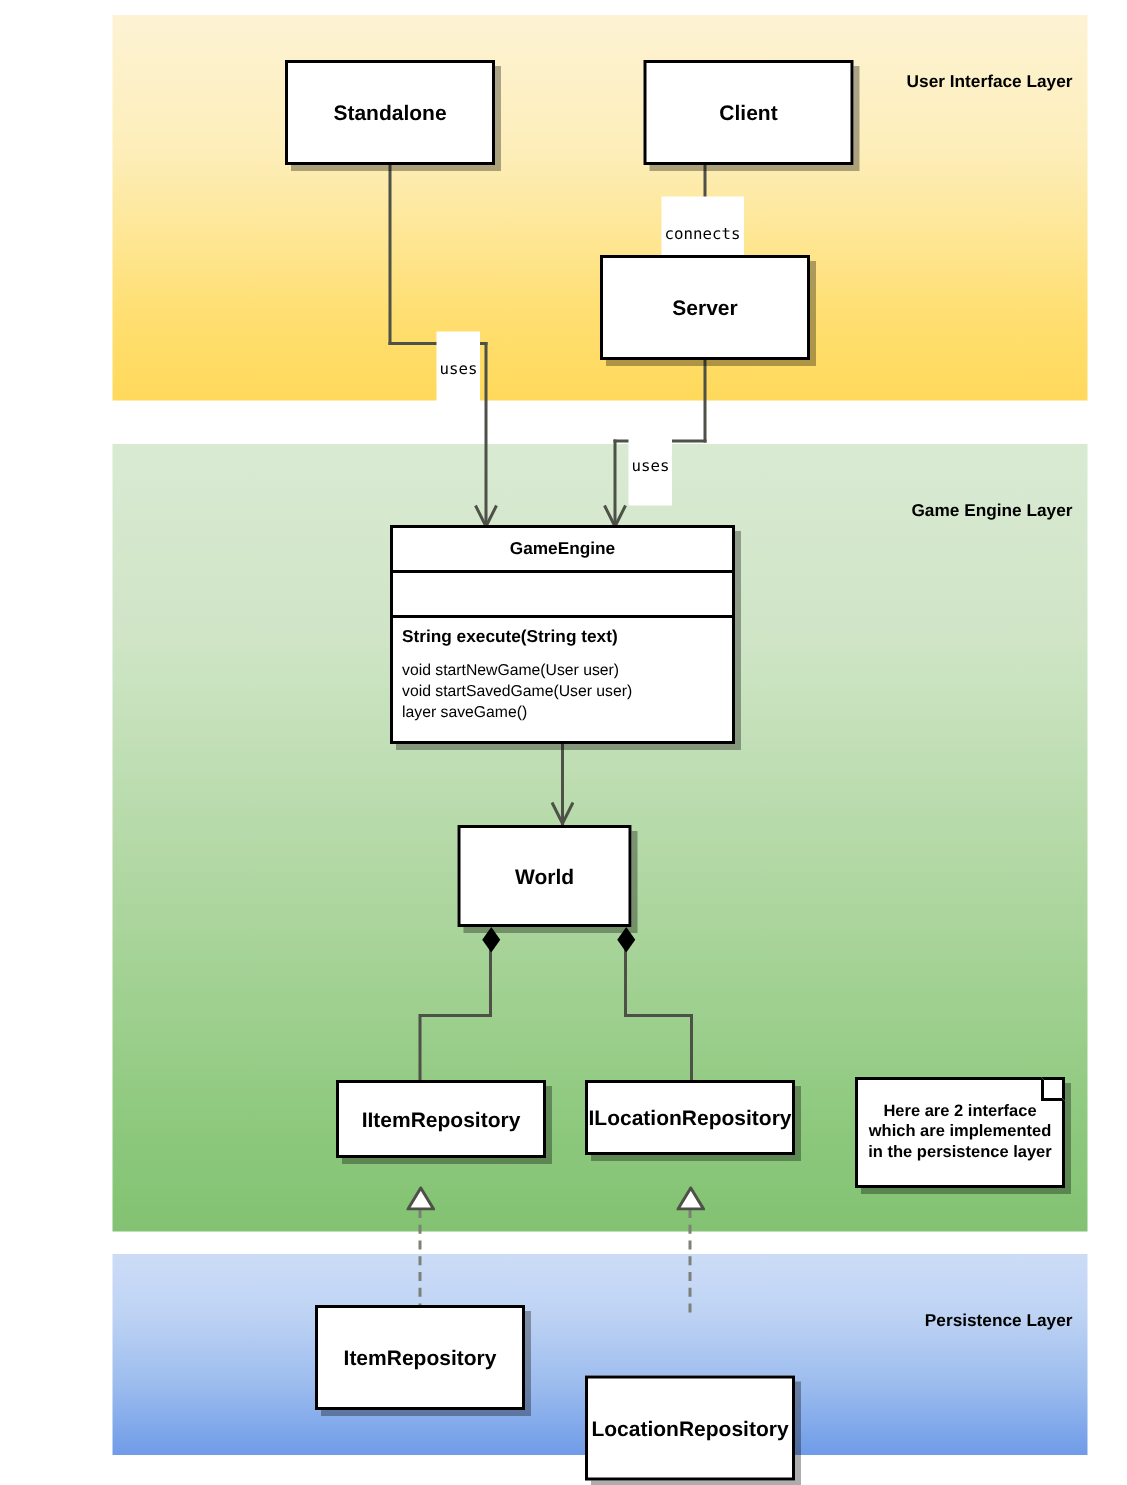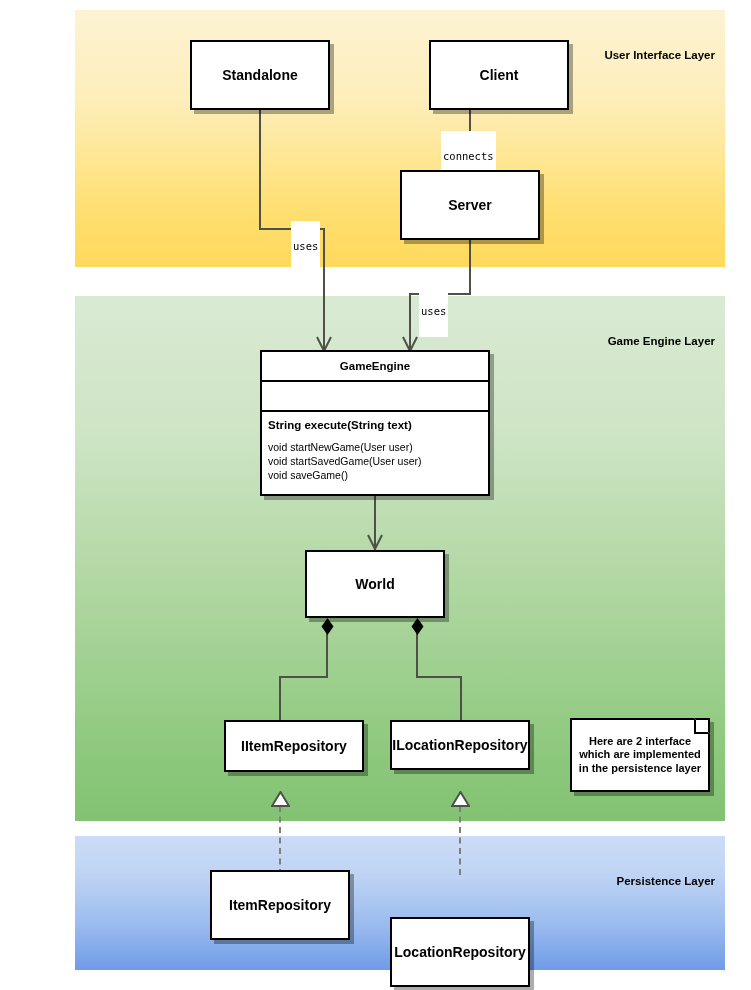--- a/index.html
+++ b/index.html
@@ -270,25 +270,25 @@
     <div class="title">Server</div>
   </div>
 
   <div class="node" id="node-gameengine" style="left:260px; top:350px; width:230px; height:146px;">
     <div class="cmp cmp-name">GameEngine</div>
     <div class="cmp cmp-attrs"></div>
     <div class="cmp cmp-ops">
       <div class="op-bold">String execute(String text)</div>
       <div class="op">void startNewGame(User user)</div>
       <div class="op">void startSavedGame(User user)</div>
-      <div class="op">void saveGame()</div>
+      <div class="op">layer saveGame()</div>
     </div>
   </div>
 
-  <div class="node" id="node-world" style="left:305px; top:550px; width:140px; height:68px;">
+  <div class="node" id="node-world" style="left:305px; top:550px; width:116px; height:68px;">
     <div class="title">World</div>
   </div>
 
   <div class="node" id="node-iitemrepository" style="left:224px; top:720px; width:140px; height:52px;">
     <div class="title">IItemRepository</div>
   </div>
 
   <div class="node" id="node-ilocationrepository" style="left:390px; top:720px; width:140px; height:50px;">
     <div class="title">ILocationRepository</div>
   </div>

